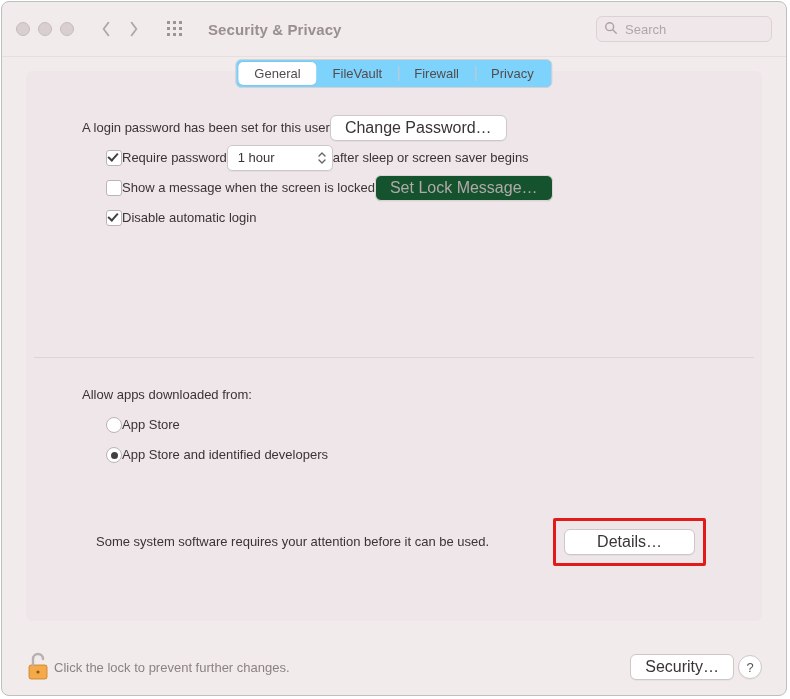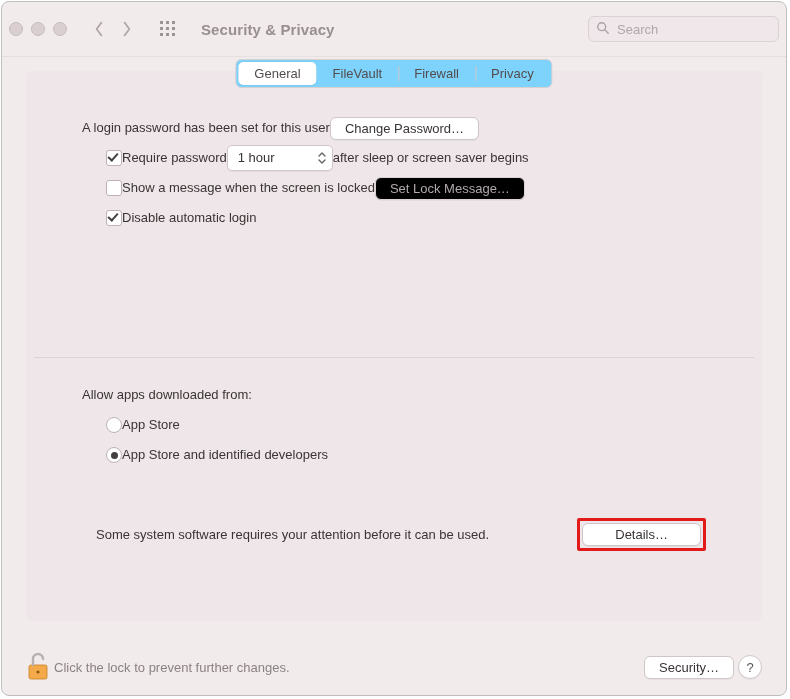--- a/index.html
+++ b/index.html
@@ -23,21 +23,21 @@
     background: #f2ebec;
     display: flex;
     flex-direction: column;
     position: relative;
   }
   
   .toolbar {
     height: 54px;
     display: flex;
     align-items: center;
-    padding: 0 7px;
+    padding: 0 14px;
     border-bottom: 1px solid rgba(0,0,0,0.05);
   }
   .traffic-lights {
     display: flex;
     gap: 8px;
     margin-right: 18px;
   }
   .tl {
     width: 12px; height: 12px; border-radius: 50%;
     background: #d9cfd1;
@@ -59,21 +59,21 @@
   .title {
     font-size: 15px;
     font-weight: 600;
     color: #998f92;
     margin-left: 4px;
     letter-spacing: 0.1px;
   }
   .search-wrap {
     margin-left: auto;
     position: relative;
-    width: 191px;
+    width: 176px;
     height: 26px;
   }
   .search {
     width: 100%; height: 100%;
     border-radius: 6px;
     border: 1px solid #dcd2d4;
     background: #efe7e9;
     box-sizing: border-box;
     padding: 0 8px 0 28px;
     font-size: 13px;
@@ -141,27 +141,27 @@
     gap: 0;
     min-height: 30px;
     flex-wrap: nowrap;
   }
   .indent1 { margin-left: 24px; }
   .btn {
     border: 1px solid #cfc6c8;
     border-radius: 6px;
     background: #fff;
     padding: 3px 14px;
-    font-size: 13px;
+    font-size: 16px;
     color: #3a3434;
     box-shadow: 0 1px 0 rgba(0,0,0,0.04);
   }
   .btn.disabled {
     color: #b2a9ab;
-    background: #000000;
+    background: #14532d;
     border-color: #dcd3d5;
   }
   .select {
     border: 1px solid #cfc6c8;
     border-radius: 5px;
     background: #fff;
     padding: 2px 24px 2px 10px;
     font-size: 13px;
     position: relative;
     min-width: 70px;
@@ -204,21 +204,21 @@
     display: flex;
     align-items: center;
     justify-content: space-between;
     margin-top: 48px;
     padding-right: 0;
     margin-left: 14px;
   }
   .highlight-box {
     border: 3px solid #e21a1a;
     border-radius: 2px;
-    padding: 2px;
+    padding: 8px;
   }
   .highlight-box .btn {
     padding: 3px 32px;
   }
   
   .footer {
     height: 56px;
     display: flex;
     align-items: center;
     padding: 0 24px;

